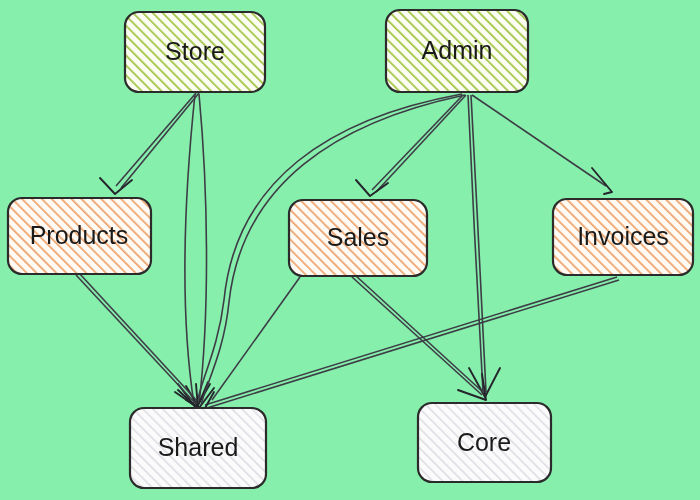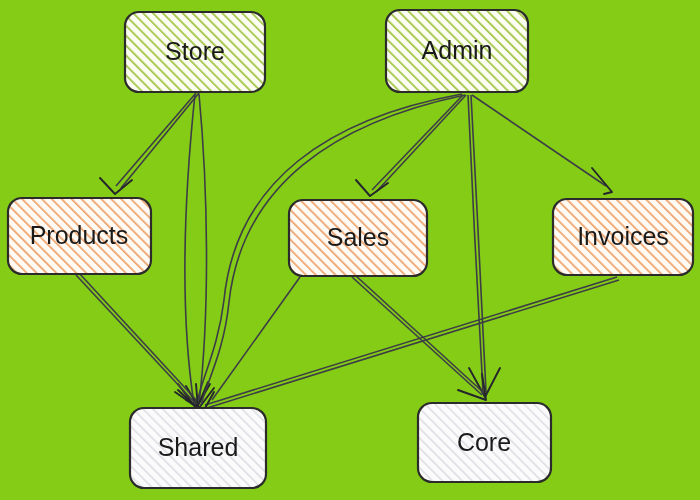--- a/index.html
+++ b/index.html
@@ -7,21 +7,21 @@
     padding: 0;
     background: #ffffff;
   }
   body {
     font-family: "Liberation Sans", sans-serif;
   }
   #diagram-canvas {
     position: relative;
     width: 700px;
     height: 500px;
-    background: #84cc16;
+    background: #86efac;
     overflow: hidden;
   }
   #graph-svg {
     position: absolute;
     left: 0;
     top: 0;
     width: 700px;
     height: 500px;
   }
   .node-label {

